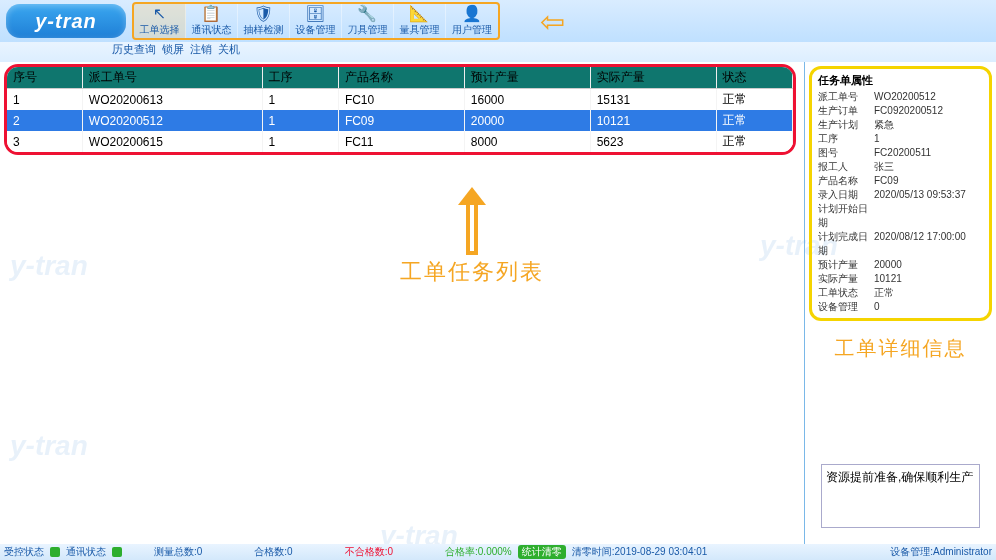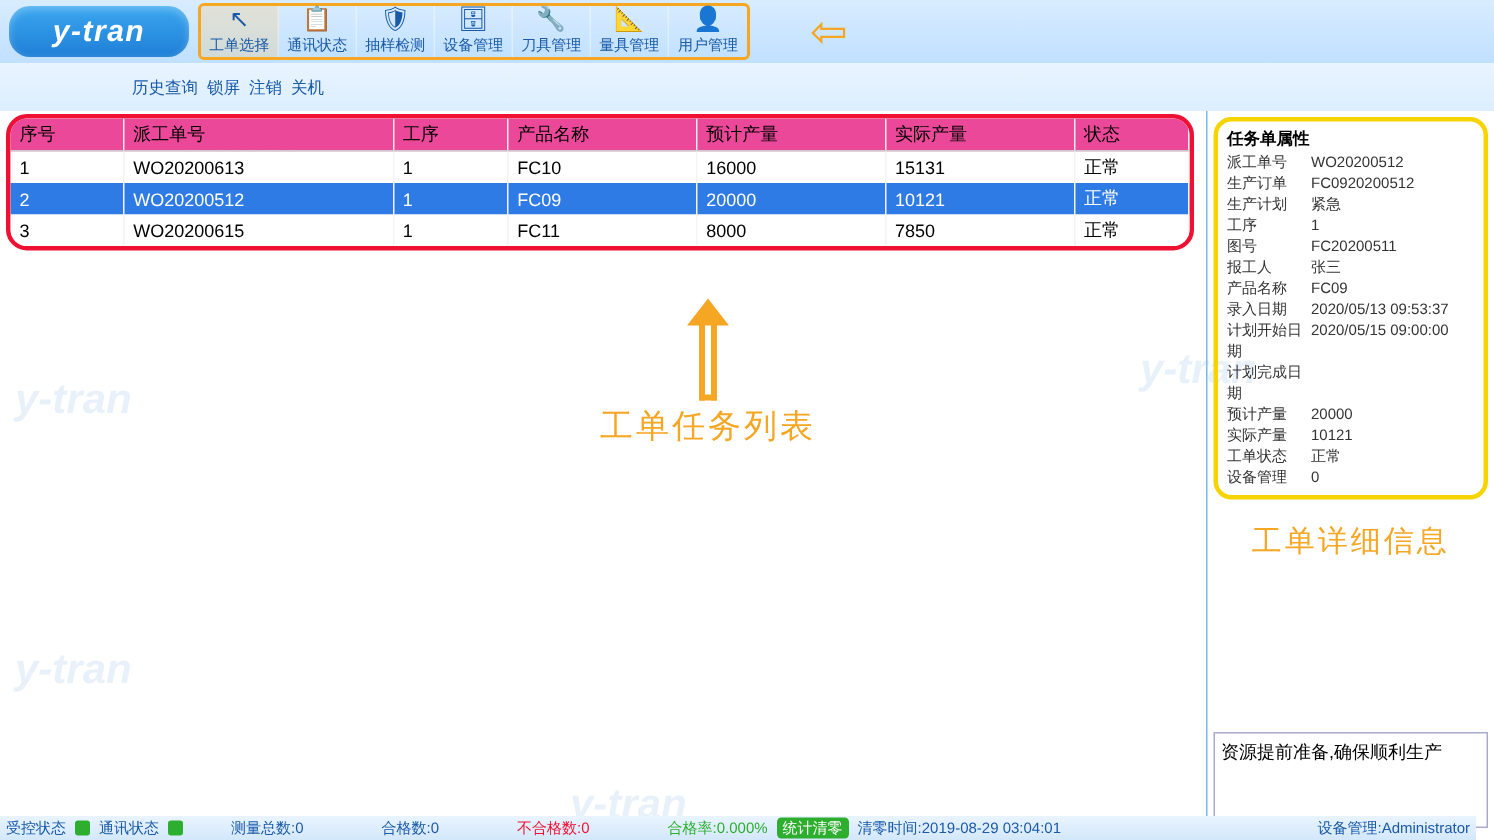--- a/index.html
+++ b/index.html
@@ -20,56 +20,56 @@
 .tool-btn { width: 52px; display: flex; flex-direction: column; align-items: center; justify-content: center; font-size: 10px; color: #1a5aa8; cursor: pointer; border-right: 1px solid rgba(255,255,255,0.4); }
 .tool-btn:last-child { border-right: none; }
 .tool-btn .ticon { font-size: 16px; height: 18px; line-height: 18px; }
 .tool-btn.active { background: rgba(255,200,100,0.25); }
 
 .anno-arrow-left { display: flex; align-items: center; margin-left: 40px; }
 .anno-arrow-left .arrow { color: #f5a623; font-size: 30px; margin-right: 10px; }
 .anno-text { color: #f5a623; font-size: 22px; font-weight: 500; letter-spacing: 2px; }
 
 
-.secbar { height: 32px; font-size: 11px; color: #1a5aa8; padding-left: 88px; display: flex; align-items: center; gap: 6px; background: linear-gradient(#e9f4ff,#dceeff); z-index:2; position: relative; }
+.secbar { height: 20px; font-size: 11px; color: #1a5aa8; padding-left: 112px; display: flex; align-items: flex-start; gap: 6px; background: linear-gradient(#e9f4ff,#dceeff); z-index:2; position: relative; }
 .secbar span { cursor: pointer; }
 
 
 .main { display: flex; height: 482px; position: relative; z-index: 1; }
 .center { flex: 1; position: relative; }
 .right { width: 192px; border-left: 1px solid #7ab8e8; display: flex; flex-direction: column; }
 
 
 .tbl-wrap { border: 3px solid #e13; border-radius: 14px; margin: 2px 8px 0 4px; overflow: hidden; }
 table { width: 100%; border-collapse: collapse; font-size: 12px; }
-th { background: #ec4899; text-align: left; padding: 2px 6px; font-weight: normal; border-bottom: 1px solid #ccc; border-right: 1px solid #eee; }
+th { background: #0f766e; text-align: left; padding: 2px 6px; font-weight: normal; border-bottom: 1px solid #ccc; border-right: 1px solid #eee; }
 td { padding: 2px 6px; border-right: 1px solid #f4f4f4; }
 tr.sel td { background: #2e7be5; color: #fff; }
 tr.norm td { background: #fff; }
 
 
 .anno-up { position: absolute; top: 125px; left: 400px; text-align: left; }
 .anno-up .arrowbox { width: 30px; height: 70px; margin: 0 auto; position: relative; }
 .anno-up .arrowbox::before { content: ""; position: absolute; top: 0; left: 50%; transform: translateX(-50%); border-left: 14px solid transparent; border-right: 14px solid transparent; border-bottom: 18px solid #f5a623; }
 .anno-up .arrowbox::after { content: ""; position: absolute; top: 16px; left: 50%; transform: translateX(-50%); width: 12px; height: 52px; border-left: 4px solid #f5a623; border-right: 4px solid #f5a623; border-bottom: 4px solid #f5a623; box-sizing: border-box; }
 
 
 .prop-box { border: 3px solid #f5d400; border-radius: 12px; margin: 4px 4px 2px 4px; padding: 4px 6px; font-size: 10px; }
 .prop-title { font-weight: bold; font-size: 11px; margin-bottom: 2px; }
 .prop-row { display: flex; line-height: 14px; }
 .prop-row .k { width: 56px; color: #333; }
 .prop-row .v { flex: 1; color: #333; word-break: break-all; }
 
 .anno-right { color: #f5a623; font-size: 20px; text-align: center; margin-top: 12px; letter-spacing: 2px; }
 
 .right-spacer { flex: 1; }
-.right-note { border: 1px solid #aac; margin: 4px; padding: 4px; font-size: 12px; height: 64px; }
-
-
-.status { position: absolute; bottom: 0; left: 0; right: 12px; height: 16px; background: linear-gradient(#e9f4ff,#d3e8fb); font-size: 10px; display: flex; align-items: center; padding: 0 4px; gap: 6px; color: #1a5aa8; z-index: 3; text-align: center; }
+.right-note { border: 1px solid #aac; margin: 16px; padding: 4px; font-size: 12px; height: 64px; }
+
+
+.status { position: absolute; bottom: 0; left: 0; right: 0; height: 16px; background: linear-gradient(#e9f4ff,#d3e8fb); font-size: 10px; display: flex; align-items: center; padding: 0 4px; gap: 6px; color: #1a5aa8; z-index: 3; text-align: center; }
 .dot { width: 10px; height: 10px; border-radius: 2px; }
 .dot.g { background: #2eae2e; }
 .status .pill { background: #2eae2e; color: #fff; padding: 0 4px; border-radius: 3px; }
 .status .spacer { flex: 1; }
 </style>
 </head>
 <body>
 
 <div class="watermark wm1">y-tran</div>
 <div class="watermark wm2">y-tran</div>
@@ -154,21 +154,21 @@
               <td>20000</td>
               <td>10121</td>
               <td>正常</td>
             </tr>
             <tr class="norm">
               <td>3</td>
               <td>WO20200615</td>
               <td>1</td>
               <td>FC11</td>
               <td>8000</td>
-              <td>7850</td>
+              <td>5623</td>
               <td>正常</td>
             </tr>
           </tbody>
       </table>
     </div>
     <div class="anno-up">
       <div class="arrowbox"></div>
       <div class="anno-text">工单任务列表</div>
     </div>
   </div>
@@ -203,24 +203,24 @@
           <div class="prop-row">
             <span class="k">产品名称</span>
             <span class="v">FC09</span>
           </div>
           <div class="prop-row">
             <span class="k">录入日期</span>
             <span class="v">2020/05/13 09:53:37</span>
           </div>
           <div class="prop-row">
             <span class="k">计划开始日期</span>
-            <span class="v">2020/05/15 09:00:00</span>
           </div>
           <div class="prop-row">
             <span class="k">计划完成日期</span>
+            <span class="v">2020/08/12 17:00:00</span>
           </div>
           <div class="prop-row">
             <span class="k">预计产量</span>
             <span class="v">20000</span>
           </div>
           <div class="prop-row">
             <span class="k">实际产量</span>
             <span class="v">10121</span>
           </div>
           <div class="prop-row">

